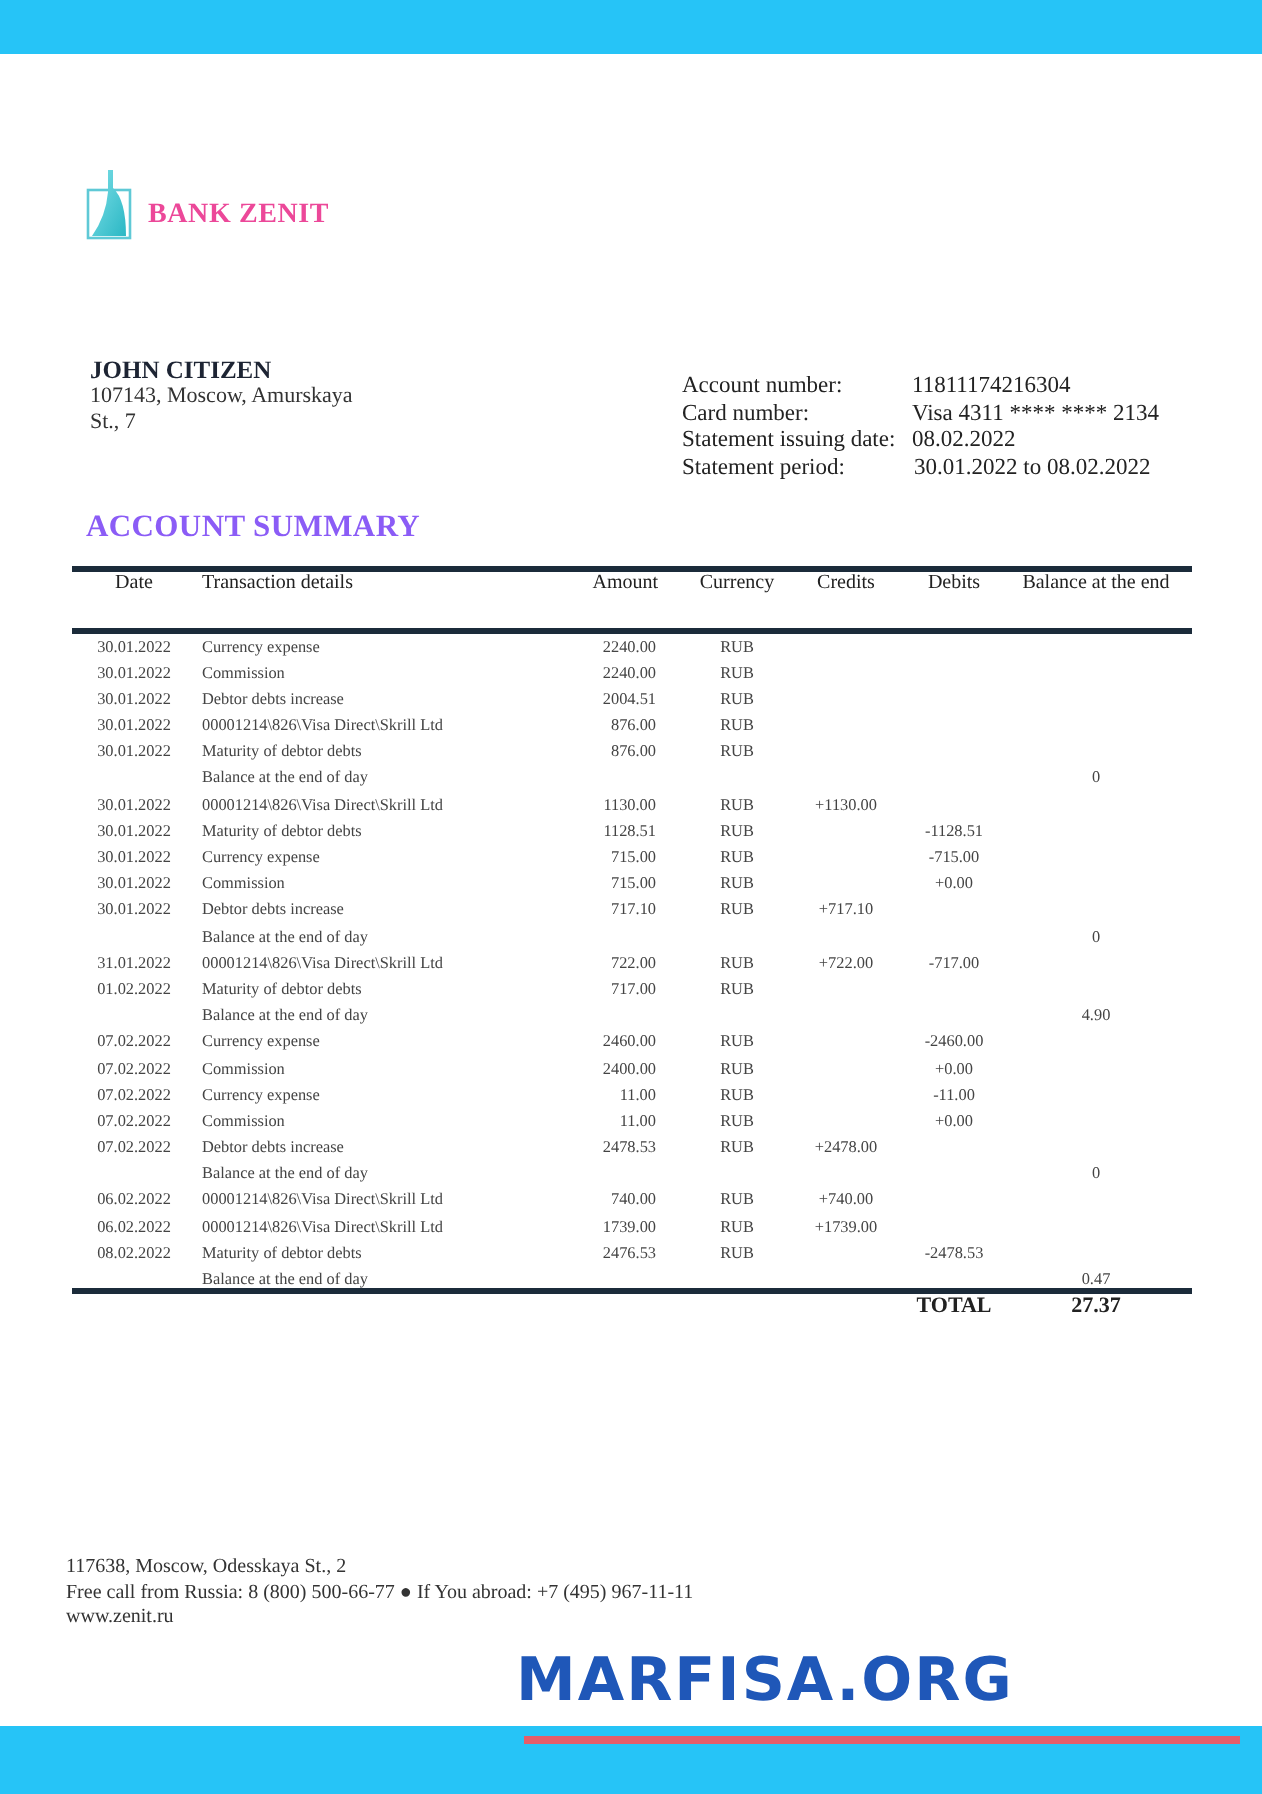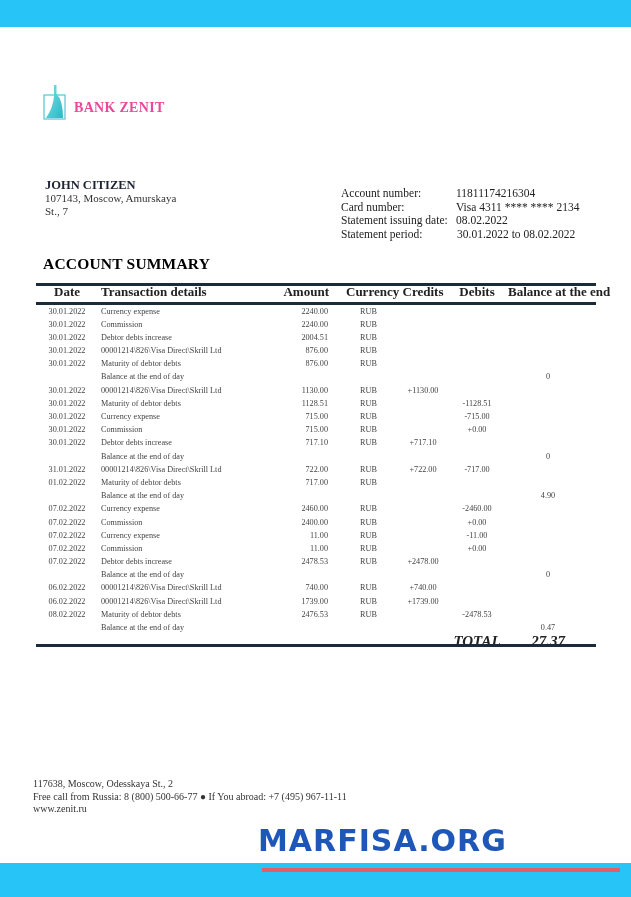--- a/index.html
+++ b/index.html
@@ -16,37 +16,37 @@
 
   .customer { position: absolute; left: 45px; top: 178px; width: 150px; font-size: 11px; line-height: 12.5px; color: #333; }
   .customer-name { font-weight: bold; font-size: 12.5px; color: #1d2433; line-height: 14px; }
 
   .acct { position: absolute; left: 341px; top: 187px; font-size: 11.5px; line-height: 13.5px; color: #222; }
   .acct-row { position: relative; height: 13.5px; white-space: nowrap; }
   .acct-label { position: absolute; left: 0; }
   .acct-value { position: absolute; left: 115px; }
   .acct-row.period .acct-value { left: 116px; }
 
-  .section-title { position: absolute; left: 43px; top: 255px; font-size: 15.5px; font-weight: bold; color: #000000; letter-spacing: 0.2px; white-space: nowrap; }
+  .section-title { position: absolute; left: 43px; top: 255px; font-size: 15.5px; font-weight: bold; color: #8b5cf6; letter-spacing: 0.2px; white-space: nowrap; }
 
   .table-wrap { position: absolute; left: 36px; top: 283px; width: 560px; }
   .rule-thick { height: 3px; background: #1b2b3a; }
   .rule-mid { height: 2.5px; background: #1b2b3a; }
   .row { position: relative; height: 13.2px; font-size: 8.2px; line-height: 13.2px; color: #444; white-space: nowrap; }
-  .hdr { height: 16px; line-height: 12px; font-weight: bold; color: #222; font-size: 13px; }
+  .hdr { height: 28px; line-height: 12px; font-weight: normal; color: #222; font-size: 10px; }
   .c { position: absolute; top: 0; }
   .c-date { left: 0; width: 62px; text-align: center; }
   .c-det { left: 65px; }
   .c-amt { left: 248px; width: 44px; text-align: right; }
   .hdr .c-amt { left: 245px; width: 48px; text-align: right; }
   .c-cur { left: 310px; width: 45px; text-align: center; }
   .c-cred { left: 362px; width: 50px; text-align: center; }
   .c-deb { left: 415px; width: 52px; text-align: center; }
   .c-bal { left: 472px; width: 80px; text-align: center; }
-  .total-row { height: 14px; line-height: 14px; font-weight: bold; color: #222; font-size: 15px; font-style: italic; }
+  .total-row { height: 14px; line-height: 14px; font-weight: bold; color: #222; font-size: 11px; }
   .total-row .c-deb { left: 415px; width: 52px; }
   .total-row .c-bal { left: 472px; width: 80px; }
   .bottom-rule { position: absolute; left: 36px; top: 644px; width: 560px; height: 3px; background: #1b2b3a; }
 
   .footer { position: absolute; left: 33px; top: 778px; font-size: 10px; line-height: 12.5px; color: #333; }
   .footer-title { font-size: 16px; font-weight: bold; color: #1d2a3a; line-height: 18px; margin-bottom: 1px; }
 
   .watermark { position: absolute; left: 258px; top: 816px; font-family: "DejaVu Sans", sans-serif; font-size: 30px; font-weight: bold; color: #1f57b8; letter-spacing: 1px; line-height: 50px; white-space: nowrap; }
   .watermark-line { position: absolute; left: 262px; top: 868px; width: 358px; height: 4px; background: #e55d6a; }
 </style>

